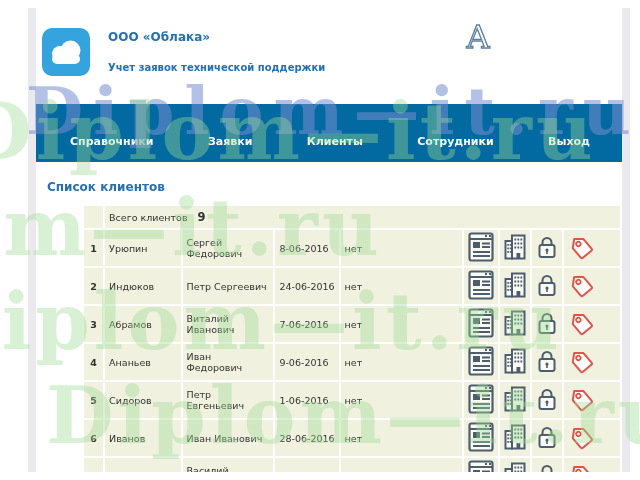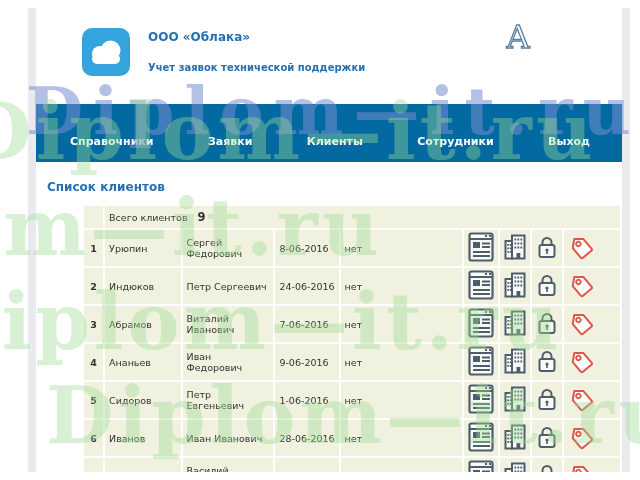--- a/index.html
+++ b/index.html
@@ -2,21 +2,21 @@
 <html><head>
 <meta charset="utf-8">
 <style>
   html,body{margin:0;padding:0;background:#fff;}
   .screen{position:relative;width:640px;height:480px;background:#fff;overflow:hidden;
           font-family:"DejaVu Sans",sans-serif;}
   .backdrop{position:absolute;left:28px;top:8px;width:602px;height:464px;background:#e9e9ee;}
   .card{position:absolute;left:36px;top:8px;width:586px;height:464px;background:#fff;overflow:hidden;}
 
   
-  .app-header{position:relative;height:96px;margin-left:40px;}
+  .app-header{position:relative;height:96px;}
   .logo{position:absolute;left:6px;top:20px;line-height:0;}
   .titles{position:absolute;left:72px;top:22px;}
   .company{color:#2470b3;font-size:12px;font-weight:600;}
   .subtitle{color:#2470b3;font-size:10px;font-weight:600;margin-top:18px;}
   .admin{position:absolute;left:418px;top:10px;width:175px;cursor:pointer;}
   .admin-letter{display:block;margin:0 0 1px 6px;line-height:0;}
   .admin-label{color:#3c3c3c;font-size:11.5px;}
 
   
   .nav{height:42px;background:#0369a1;display:flex;align-items:center;

